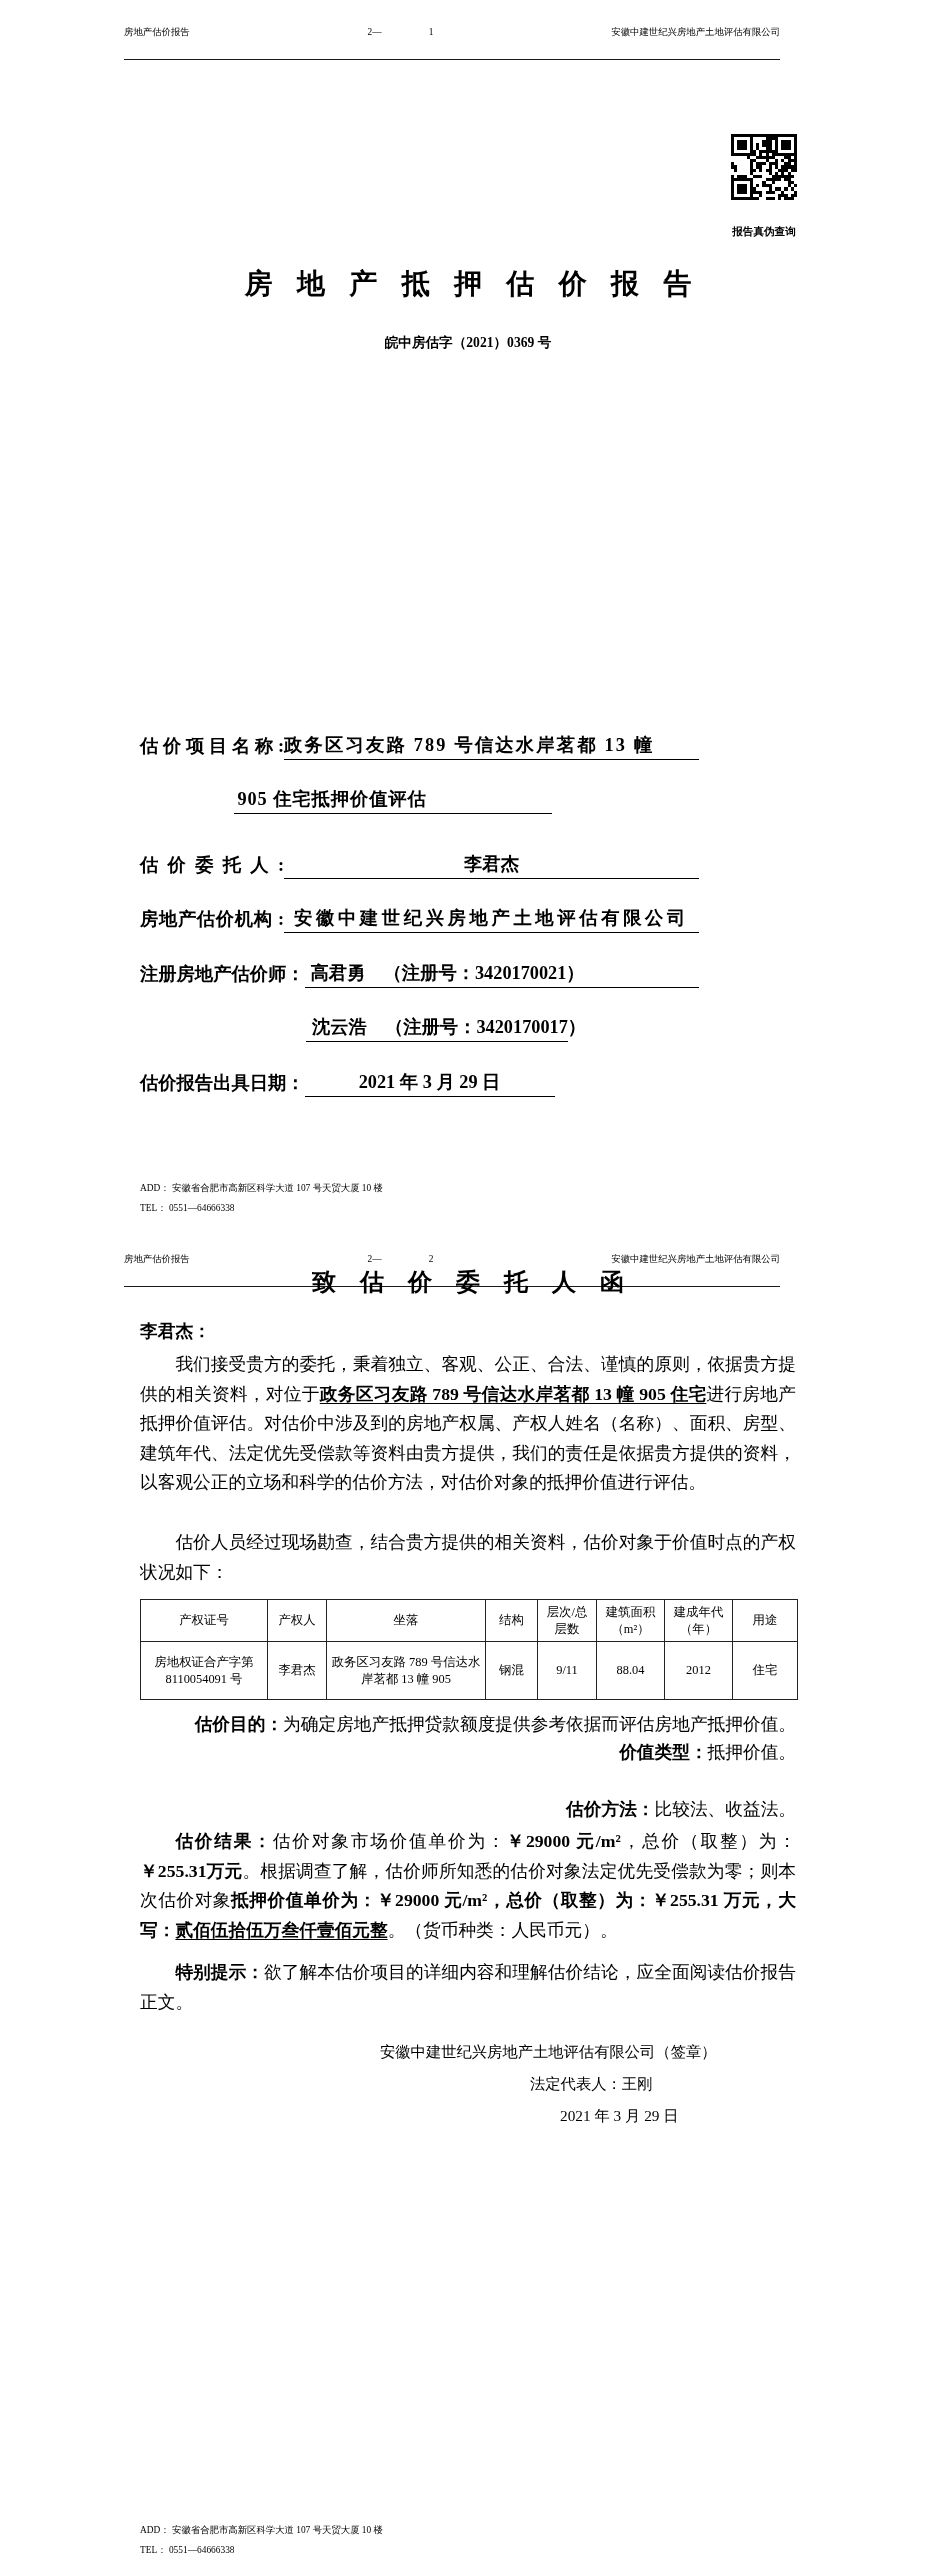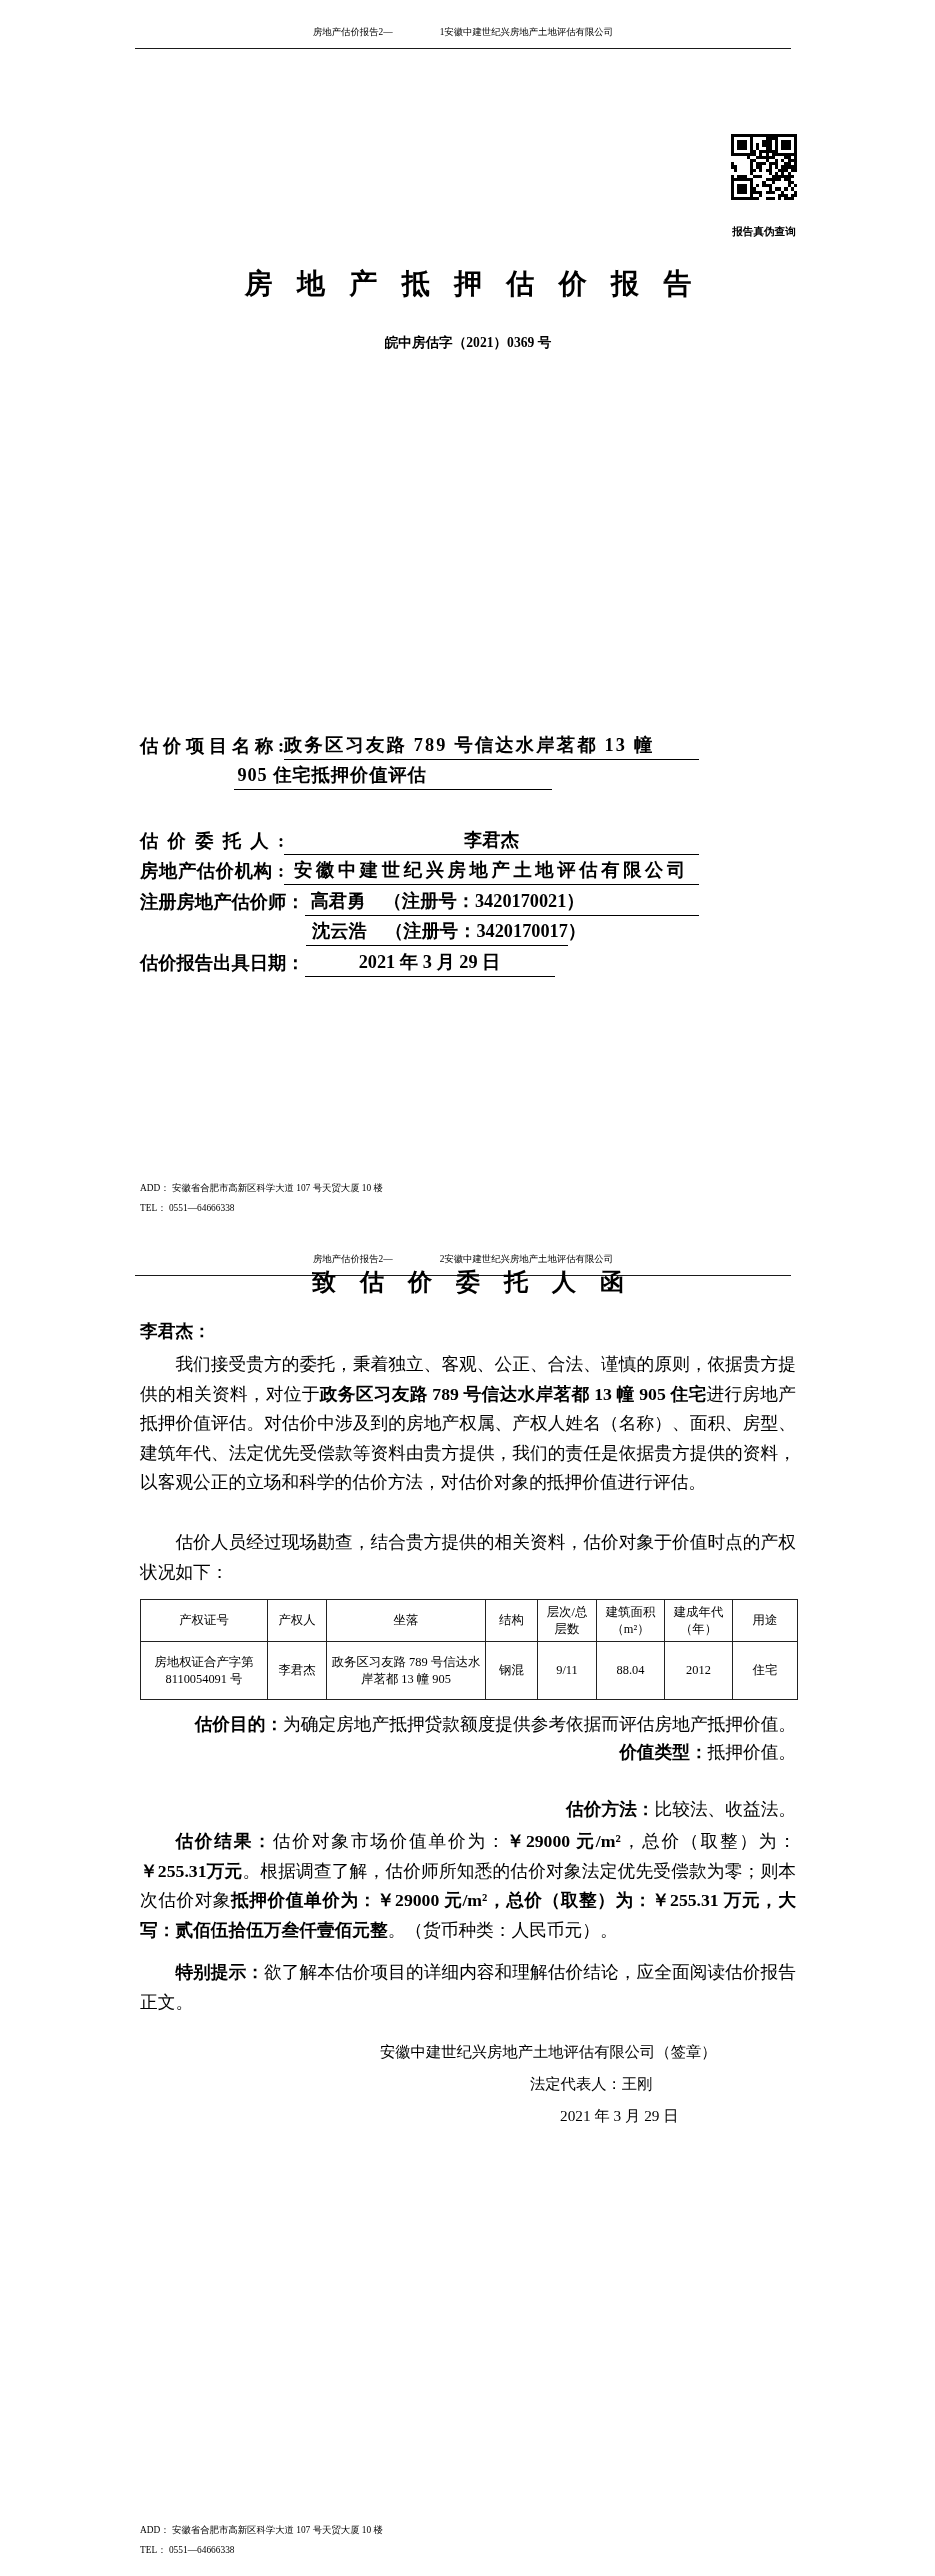--- a/index.html
+++ b/index.html
@@ -8,44 +8,44 @@
     width:936px; height:2576px; position:relative;
     font-family:"Liberation Serif","DejaVu Serif",serif;
     color:#000;
     overflow:hidden;
   }
   .page { position:absolute; left:0; width:936px; background:#fff; }
   #page1 { top:0; height:1227px; }
   #page2 { top:1227px; height:1349px; }
 
   .page-header {
-    position:absolute; left:135px; width:656px; top:26px;
-    display:flex; justify-content:center; align-items:baseline;
-    font-size:9.4px; padding-bottom:9px; border-bottom:0.6px solid #1a1a1a;
+    position:absolute; left:124px; width:656px; top:26px;
+    display:flex; justify-content:space-between; align-items:baseline;
+    font-size:9.4px; padding-bottom:20px; border-bottom:0.6px solid #1a1a1a;
   }
   .page-header .hc { display:flex; gap:47px; }
 
   .page-footer { position:absolute; left:140px; font-size:9.4px; line-height:19.5px; }
   #page1 .page-footer { top:1179px; }
   #page2 .page-footer { top:1294px; }
 
   .qr-wrap { position:absolute; left:731px; top:134px; width:66px; text-align:center; }
   .qr { width:66px; height:66px; display:grid;
         grid-template-columns:repeat(21,1fr); grid-template-rows:repeat(21,1fr); background:#fff; }
   .qr i { background:#000; }
   .qr-caption { margin-top:25px; font-size:10.6px; font-weight:700; white-space:nowrap; }
 
   .title { position:absolute; top:265px; left:0; width:100%; text-align:center;
            font-size:28px; font-weight:700; word-spacing:0.62em; white-space:nowrap; }
   .doc-no { position:absolute; top:334px; left:0; width:100%; text-align:center;
             font-size:13.6px; font-weight:700; }
 
   .fields { position:absolute; left:140px; top:730px; width:559px; font-size:18.3px; font-weight:700; }
   .frow { display:flex; align-items:flex-end; height:29.5px; line-height:28px; }
-  .frow + .frow { margin-top:1px; }
+  .frow + .frow { margin-top:25px; }
   .frow.gap-big { margin-top:35px; }
   .flabel { flex:none; width:144px; text-align:justify; text-align-last:justify; }
   .flabel.auto { width:auto; text-align-last:auto; white-space:nowrap; }
   .fspacer { flex:none; width:166px; }
   .fvalue { flex:1; border-bottom:1.2px solid #000; text-align:center; white-space:nowrap; }
   .fvalue.vleft  { text-align:left; letter-spacing:0.12em; }
   .fvalue.vcont  { flex:none; margin-left:94px; width:318px; text-align:left; padding-left:3.5px; letter-spacing:0.05em; }
   .fvalue.vagency{ letter-spacing:0.2em; }
   .fvalue.vappr  { text-align:left; padding-left:5.9px; }
   .fvalue.vappr2 { flex:none; width:262px; text-align:left; padding-left:5.9px; }
@@ -53,21 +53,21 @@
 
   .p2-title { position:absolute; top:39px; left:0; width:100%; text-align:center;
               font-size:24px; font-weight:700; }
   .salutation { position:absolute; left:140px; top:92px; font-size:17.7px; font-weight:700; }
 
   .para { position:absolute; left:140px; width:656px; font-size:17.7px; line-height:29.5px;
           text-align:justify; text-indent:2em; }
   #para1 { top:123px; }
   #para2 { top:301px; }
   .b  { font-weight:700; }
-  .bu { font-weight:700; text-underline-offset:2.9px; }
+  .bu { font-weight:700; text-decoration:underline; text-underline-offset:2.9px; }
 
   .ptable { position:absolute; left:140px; top:372px; width:656px; border-collapse:collapse;
             font-size:12.4px; text-align:center; table-layout:fixed;border-radius:16px; }
   .ptable th, .ptable td { border:0.6px solid #222; font-weight:400; vertical-align:middle;
                            padding:2.4px 2.9px; line-height:16.5px; overflow:hidden; }
   .ptable thead th { height:42px; }
   .ptable tbody td { height:58px; }
 
   .item { position:absolute; left:140px; width:656px; font-size:17.7px;
           text-indent:2em; white-space:nowrap;text-align:right; }

